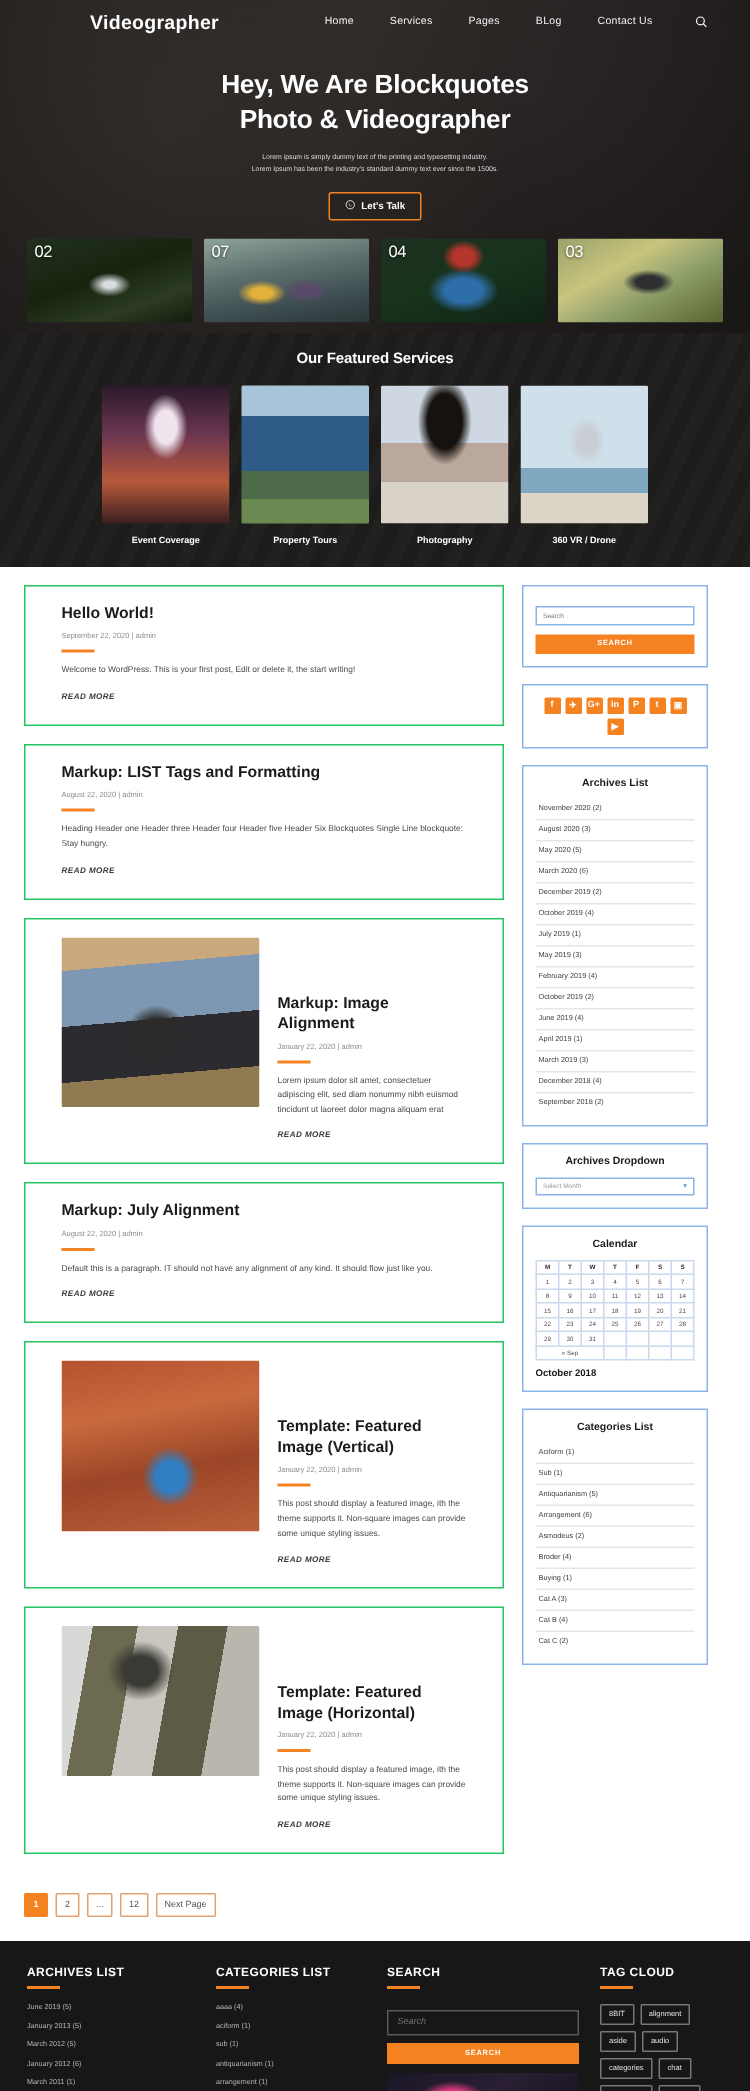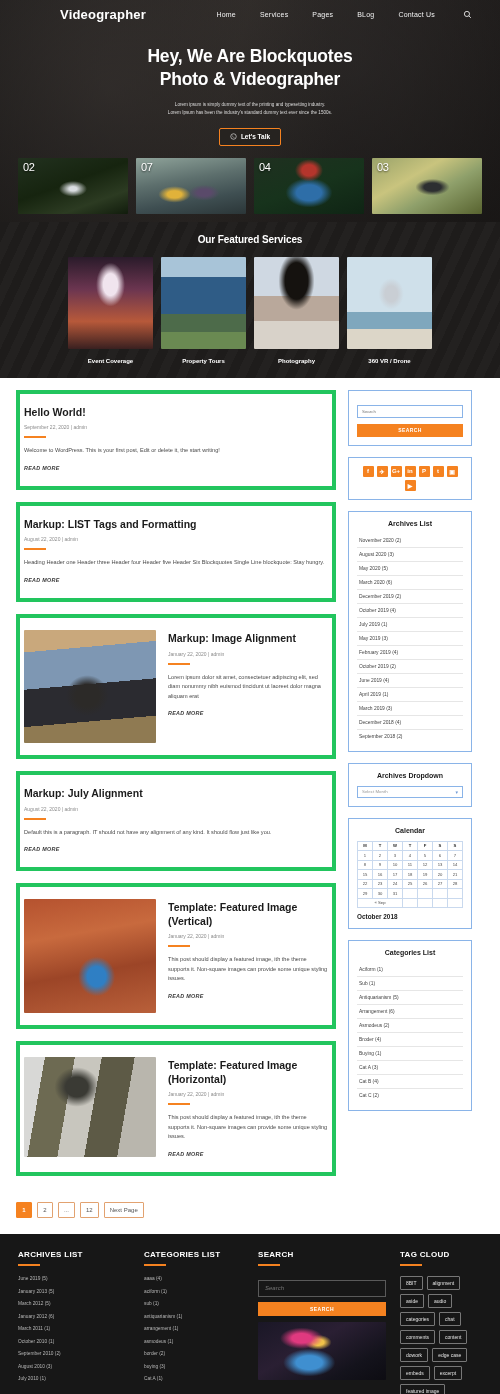--- a/index.html
+++ b/index.html
@@ -97,34 +97,34 @@
       radial-gradient(ellipse at 50% 26%, #15120f 0 19%, rgba(21,18,15,0) 30%),
       linear-gradient(180deg,#cfd8e2 0 42%, #b9a89b 42% 70%, #d8d2c9 70% 100%); }
   .s4 { background:
       radial-gradient(ellipse at 52% 40%, #c9ced4 0 10%, rgba(201,206,212,0) 20%),
       linear-gradient(180deg,#cfe0ea 0 60%, #7fa7bd 60% 78%, #dcd6c8 78% 100%); }
 
   
   .main { display:flex; gap:12px; padding:12px 16px 0; align-items:flex-start; }
   .posts { width:320px; display:flex; flex-direction:column; gap:12px; }
   .card {
-    border:4px solid #22c55e; background:#fff; padding:12px 4px;
+    border:1px solid #22c55e; background:#fff; padding:12px 24px;
   }
   .post-title { font-size:10.5px; font-weight:bold; color:#1b1b1b; line-height:1.28; }
   .post-meta { font-size:5px; color:#8b8b8b; margin-top:5px; }
   .rule { width:22px; height:2px; background:#f58220; margin:6px 0 8px; }
   .post-text { font-size:5.6px; color:#4a4a4a; line-height:1.72; }
   .read-more {
     display:inline-block; margin-top:8px;
     font-size:5.4px; font-weight:bold; font-style:italic;
     color:#3a3a3a; letter-spacing:.3px; text-decoration:none;
   }
   .card-split { display:flex; gap:12px; }
   .card-split .thumbimg { width:132px; flex:none; border-radius:1px; }
-  .card-split .body { flex:1; padding-top:2px; }
+  .card-split .body { flex:1; padding-top:2px;margin-top:36px; }
   .img-align { height:113px; background:
       radial-gradient(ellipse at 48% 58%, #2c2a28 0 12%, rgba(44,42,40,0) 22%),
       linear-gradient(175deg,#c9a87c 0 18%, #7e97b3 18% 48%, #2b2b30 48% 78%, #8f7a52 78% 100%); }
   .img-vert { height:114px; background:
       radial-gradient(ellipse at 55% 68%, #2f7fc4 0 9%, rgba(47,127,196,0) 18%),
       linear-gradient(170deg,#b5522f 0%, #c86a3e 32%, #9c4527 62%, #b9603a 100%); }
   .img-horiz { height:100px; background:
       radial-gradient(ellipse at 40% 30%, #3a3a34 0 10%, rgba(58,58,52,0) 20%),
       linear-gradient(100deg,#d8d8d6 0 14%, #6d6a52 14% 34%, #c8c6be 34% 52%, #5d5a46 52% 74%, #b9b6ad 74% 100%); }
 

